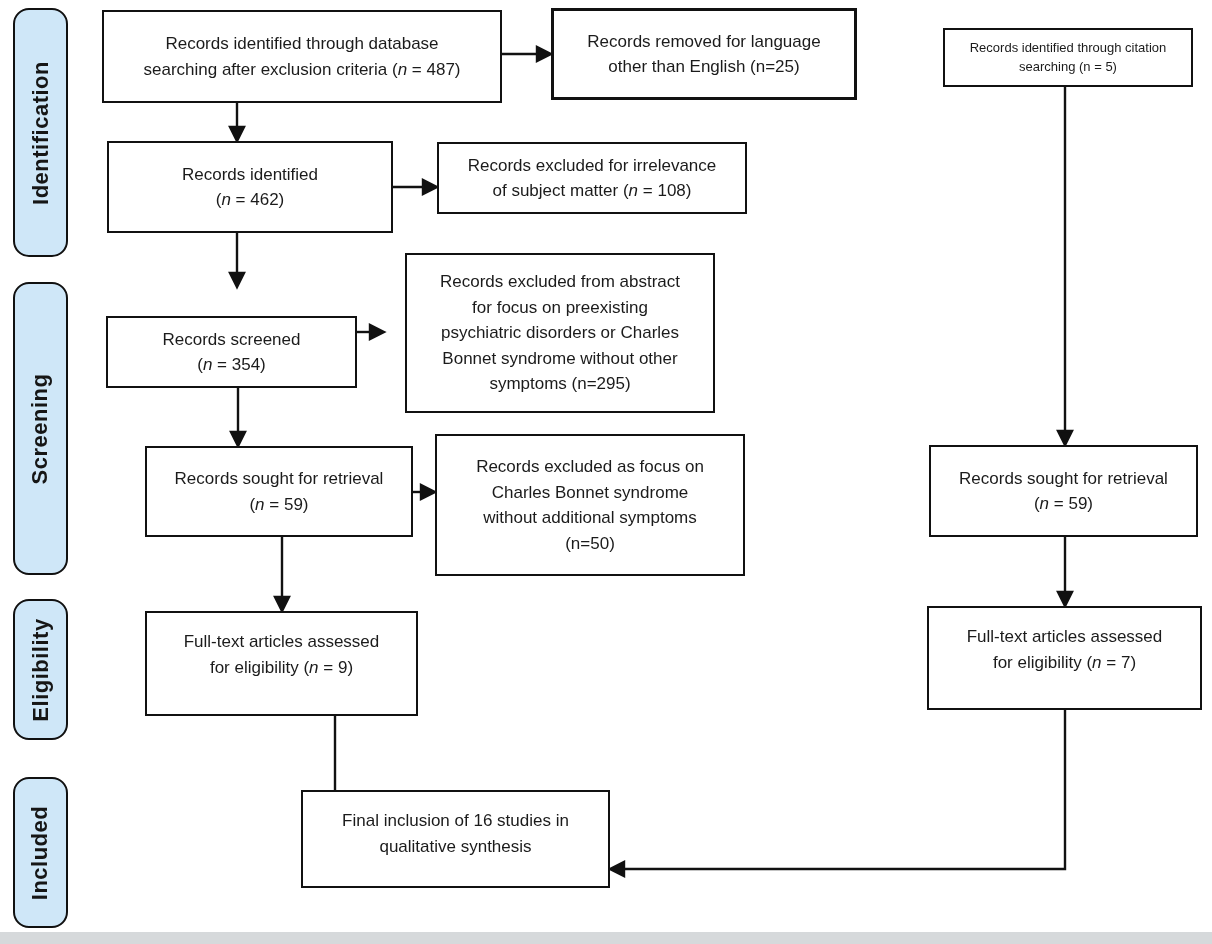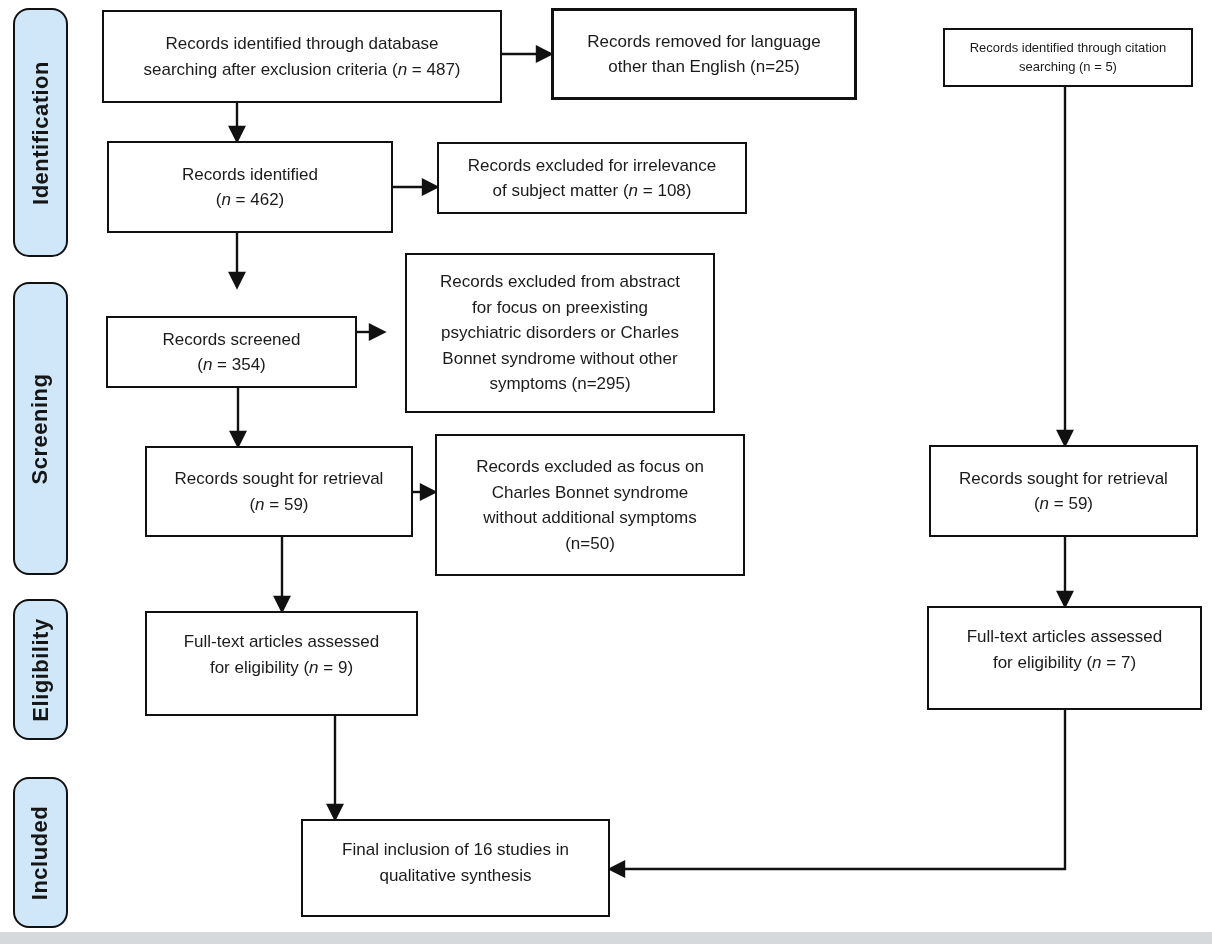--- a/index.html
+++ b/index.html
@@ -60,21 +60,21 @@
   #b-citation         { left: 943px; top: 28px;  width: 250px; height: 59px; font-size: 13px; line-height: 1.45; }
   #b-identified       { left: 107px; top: 141px; width: 286px; height: 92px; }
   #b-irrelevance      { left: 437px; top: 142px; width: 310px; height: 72px; }
   #b-screened         { left: 106px; top: 287px; width: 251px; height: 72px; margin-top: 29px; }
   #b-abstract-excl    { left: 384px; top: 253px; width: 310px; height: 160px; margin-left: 21px; }
   #b-retrieval-left   { left: 145px; top: 446px; width: 268px; height: 91px; }
   #b-cbs-excl         { left: 435px; top: 434px; width: 310px; height: 142px; }
   #b-retrieval-right  { left: 929px; top: 445px; width: 269px; height: 92px; }
   #b-fulltext-left    { left: 145px; top: 611px; width: 273px; height: 105px; align-items: flex-start; padding-top: 16px; }
   #b-fulltext-right   { left: 927px; top: 606px; width: 275px; height: 104px; align-items: flex-start; padding-top: 16px; }
-  #b-final            { left: 301px; top: 819px; width: 309px; height: 98px; align-items: flex-start; padding-top: 16px; }
+  #b-final            { left: 301px; top: 790px; width: 309px; height: 98px; align-items: flex-start; padding-top: 16px; }
 
   .bottom-strip {
     position: absolute;
     left: 0; top: 932px;
     width: 1212px; height: 12px;
     background: #d6d9db;
   }
 </style>
 </head>
 <body>

